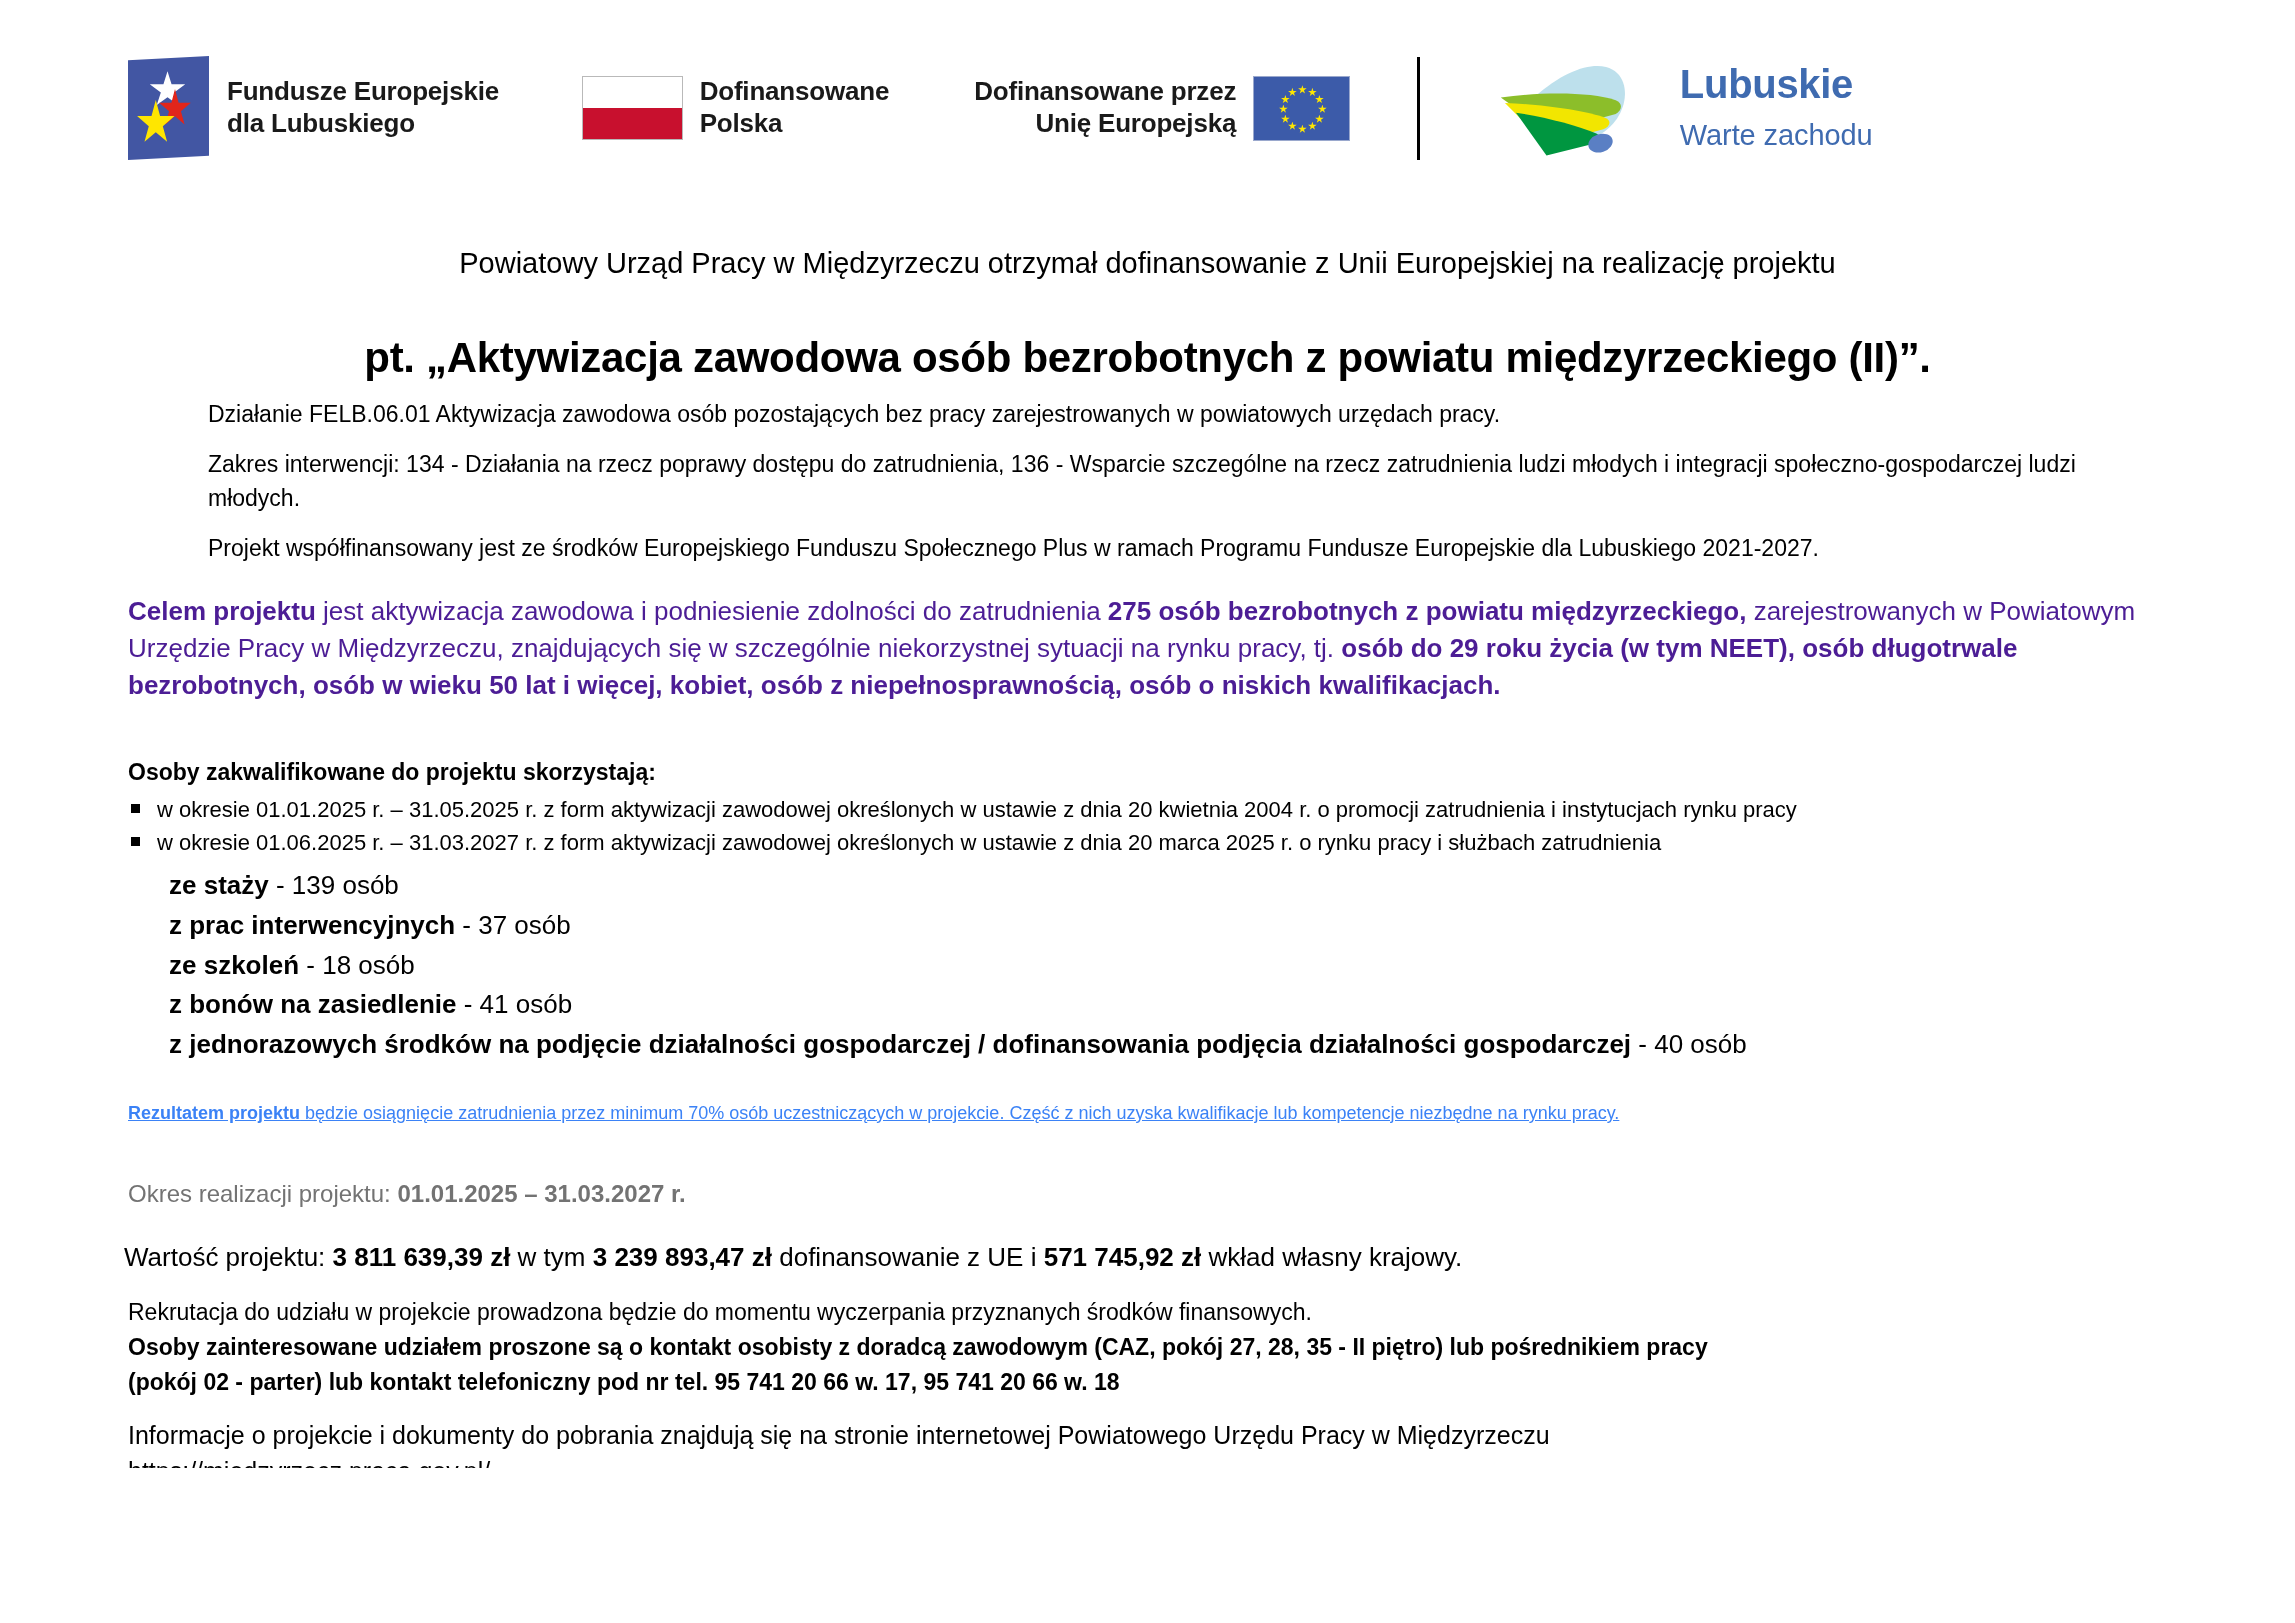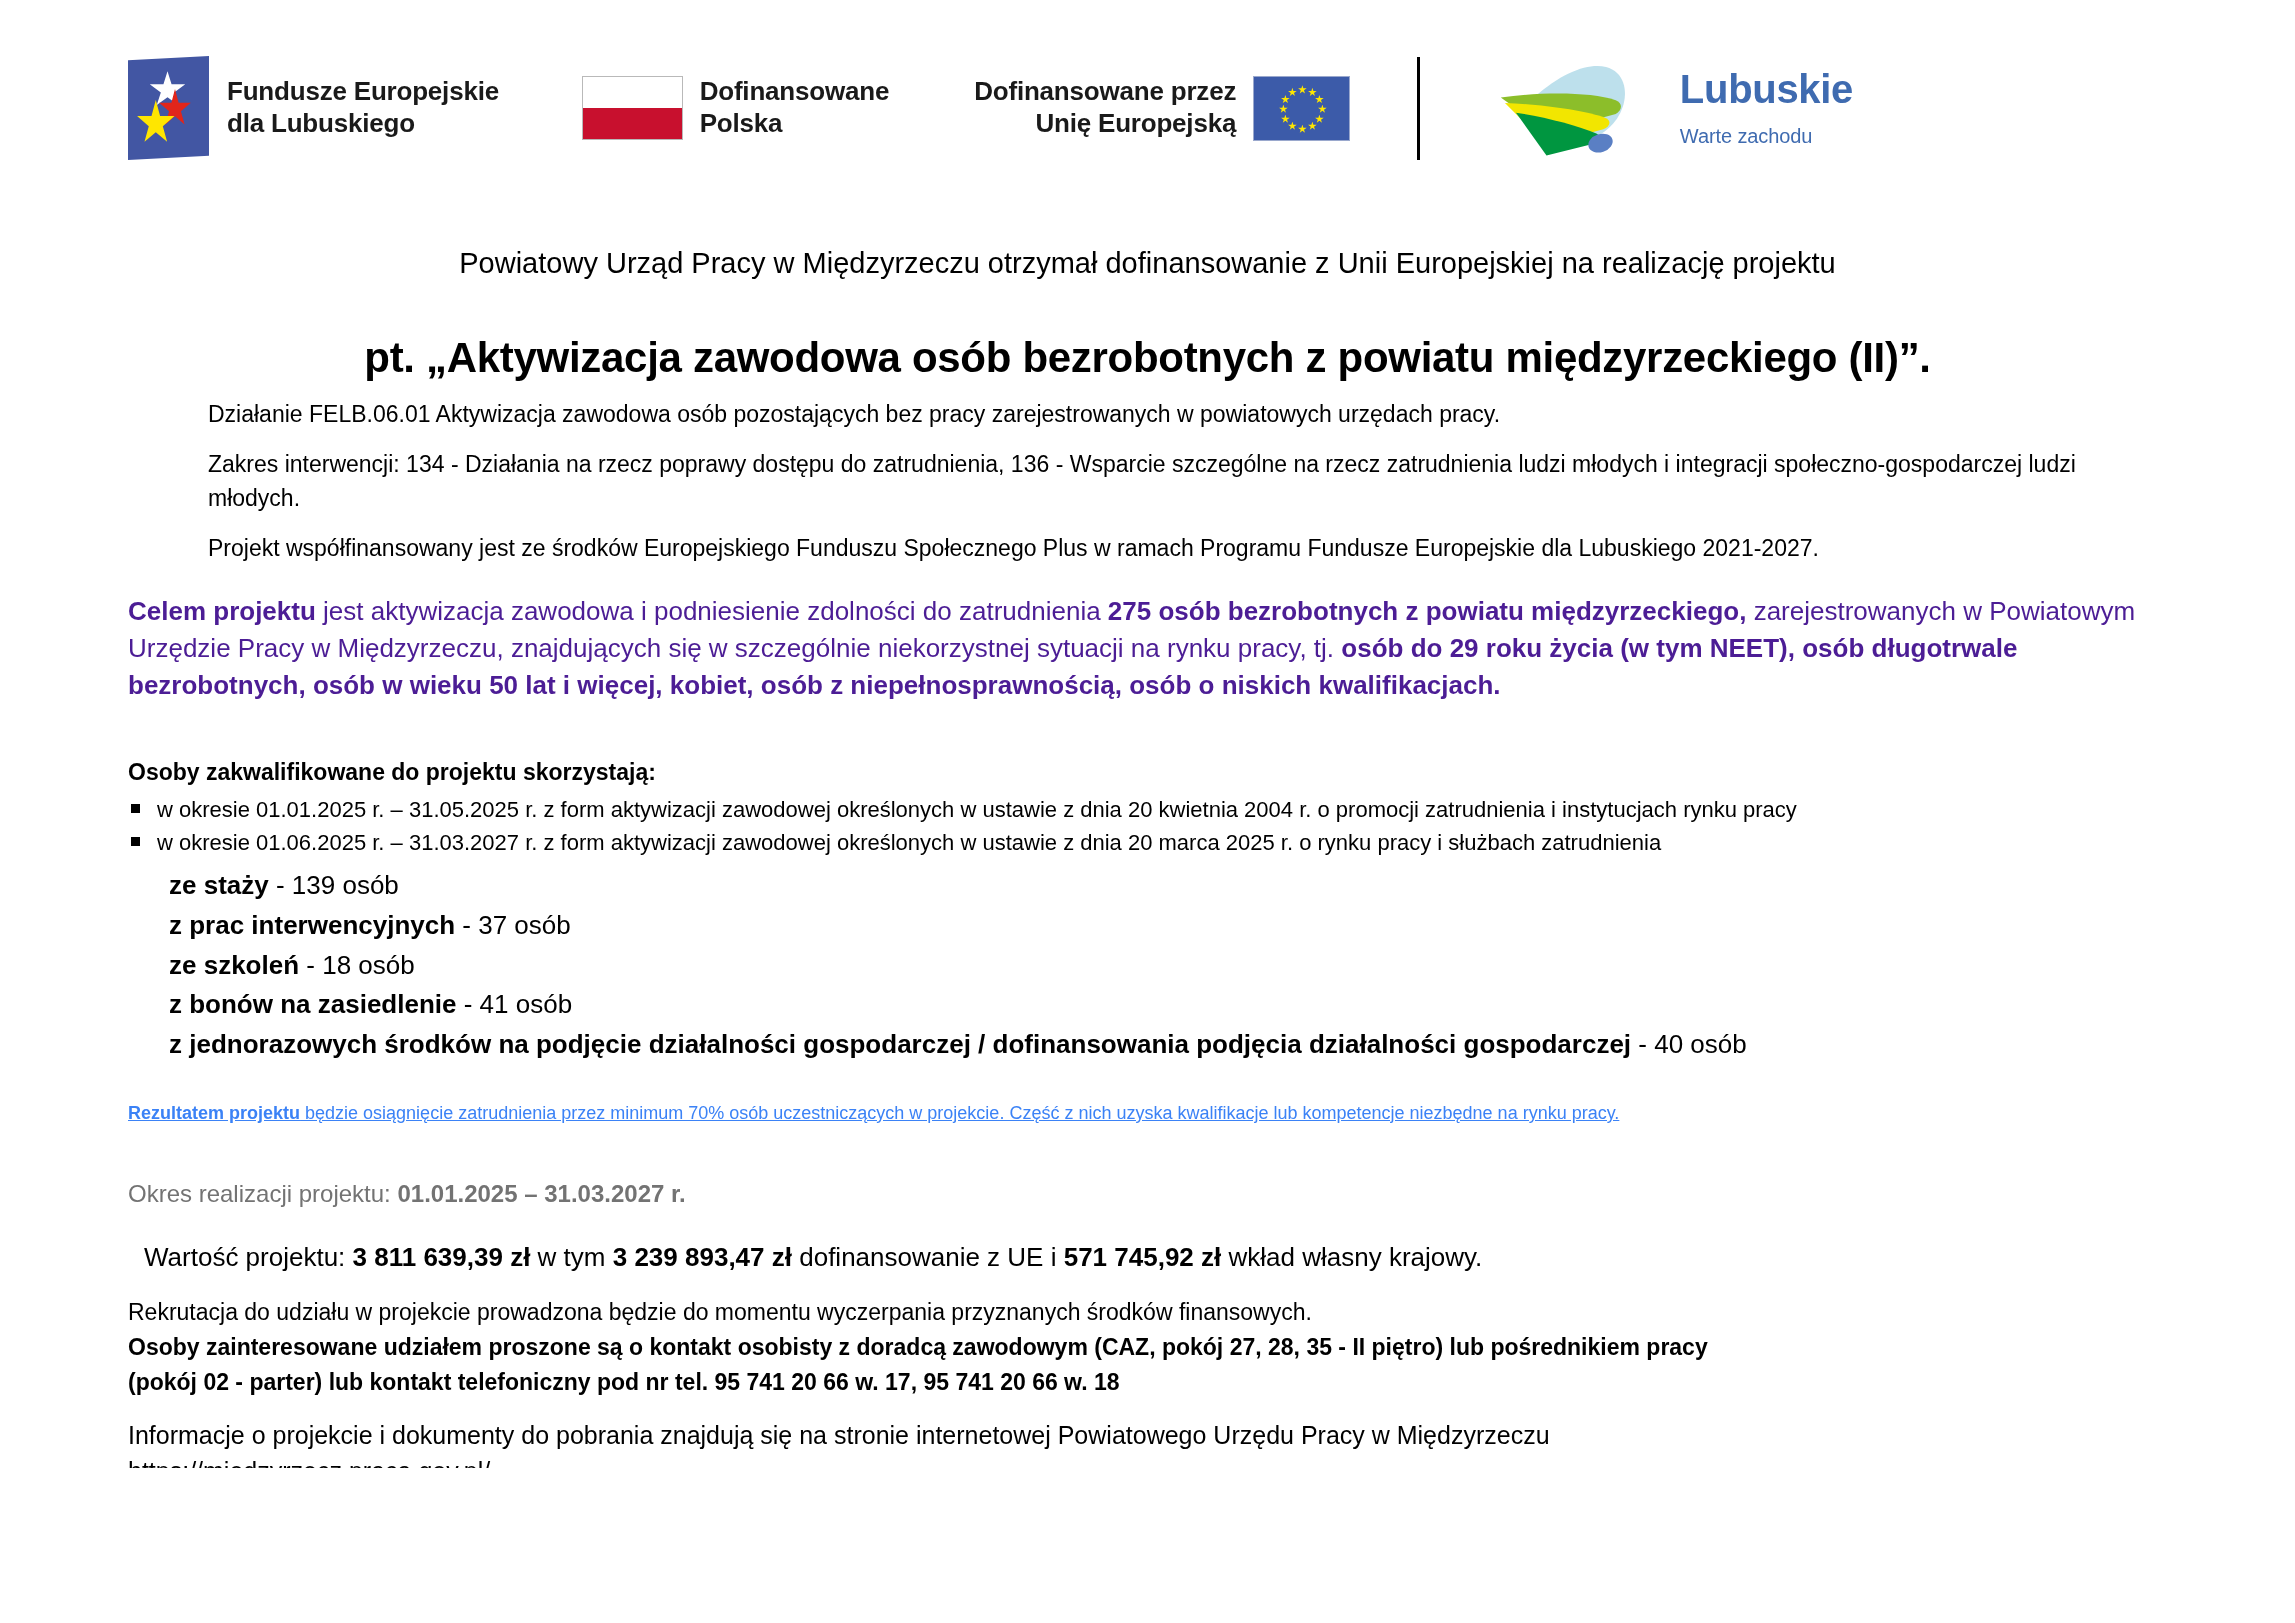--- a/index.html
+++ b/index.html
@@ -129,21 +129,21 @@
   .lub-name {
     font-family: "Liberation Sans", sans-serif;
     font-weight: bold;
     font-size: 40px;
     line-height: 1;
     color: #3F6BB0;
     letter-spacing: -0.3px;
   }
   .lub-tag {
     font-family: "Liberation Sans", sans-serif;
-    font-size: 20px;
+    font-size: 29px;
     line-height: 1.1;
     color: #3F6BB0;
     margin-top: 16px;
     letter-spacing: -0.1px;
   }
 
   
   .intro-line {
     position: absolute;
     left: 0;
@@ -248,21 +248,21 @@
   }
   .okres-line {
     position: absolute;
     left: 128px;
     top: 1180px;
     font-size: 24px;
     color: #737373;
   }
   .wartosc-line {
     position: absolute;
-    left: 144px;
+    left: 124px;
     top: 1242px;
     font-size: 26px;
     color: #000;
   }
   .rekrutacja-line {
     position: absolute;
     left: 128px;
     top: 1299px;
     font-size: 23px;
     color: #000;

